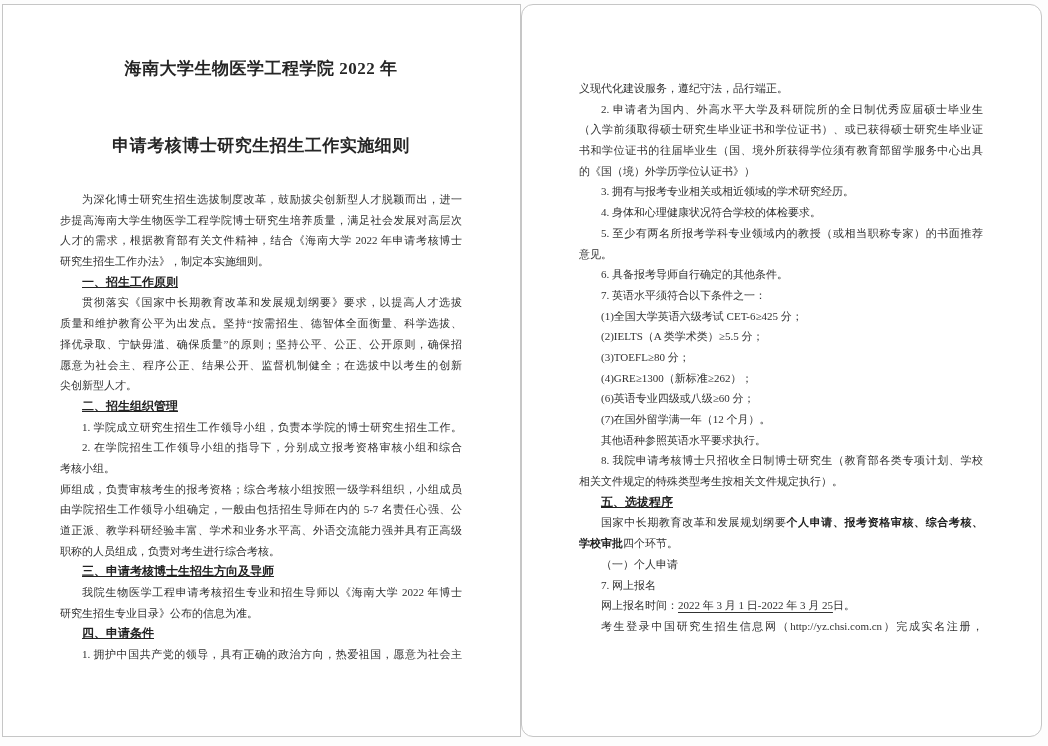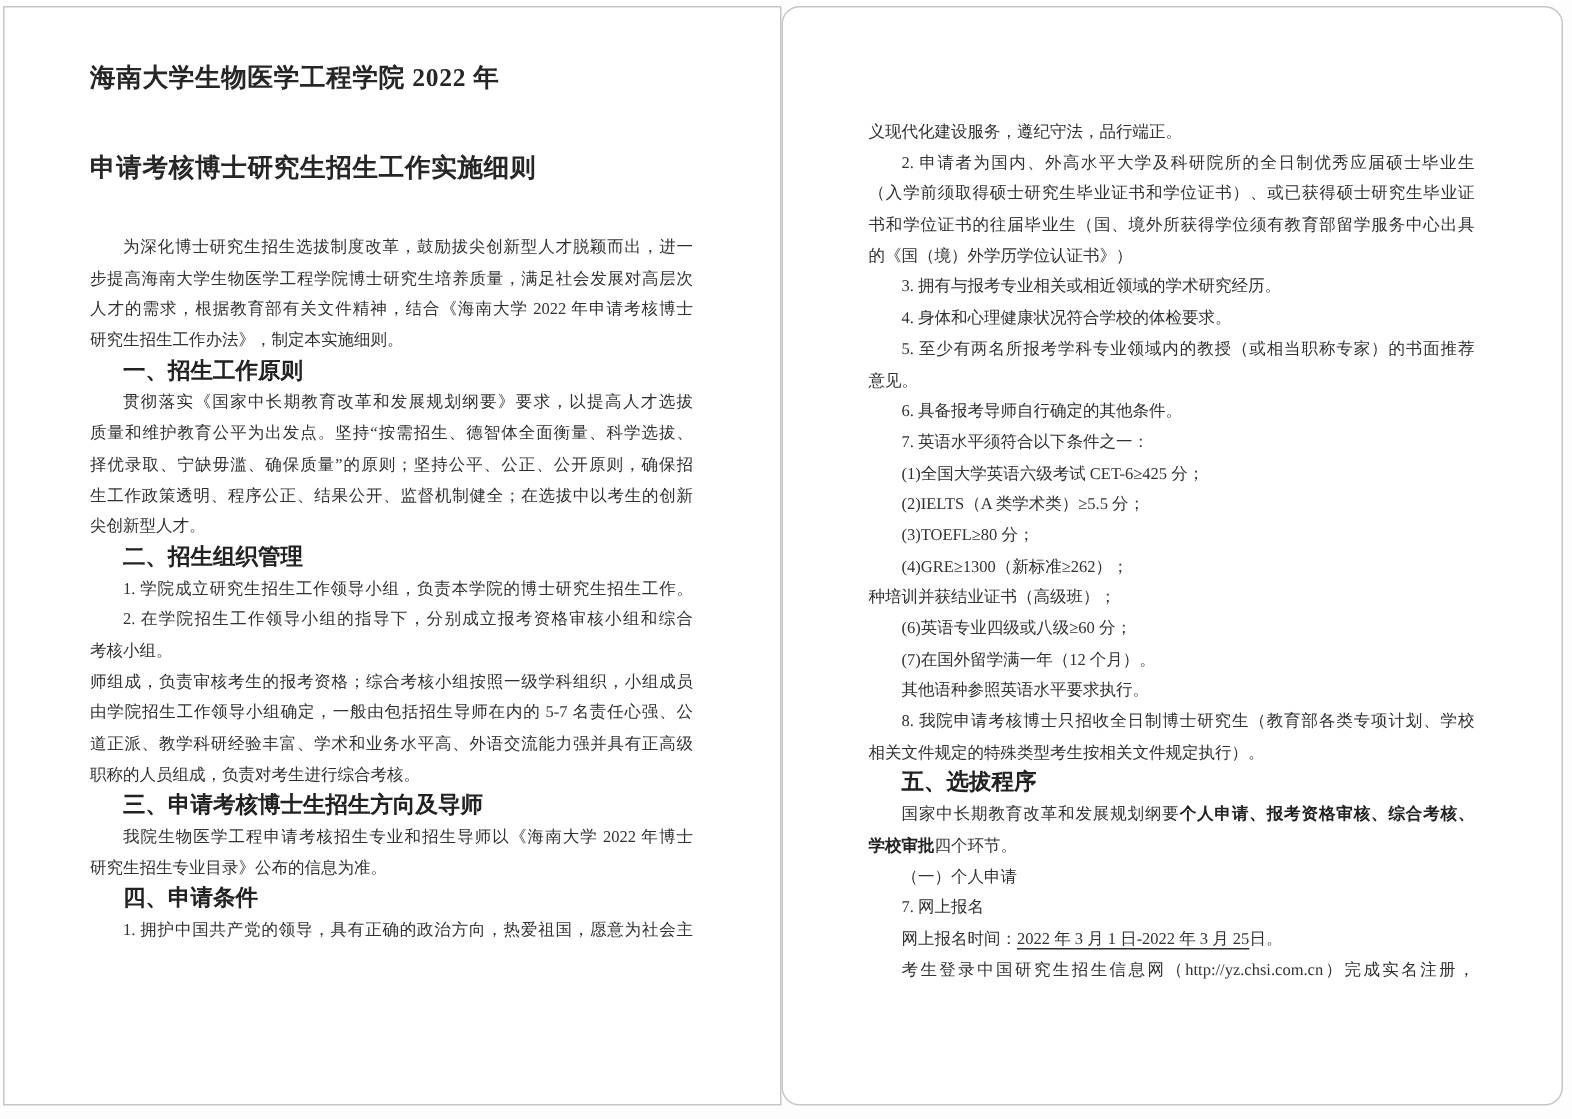--- a/index.html
+++ b/index.html
@@ -11,29 +11,29 @@
   .page {
     position:absolute; top:4px; height:733px;
     background:#ffffff;
     border:1px solid #c6c6c6;
   }
   .page-1 { left:2px;   width:519px; }
   .page-2 { left:521px; width:521px;border-radius:12px; }
 
   .page-inner { position:relative; width:100%; height:100%; padding:0 58px 0 57px; }
 
-  .doc-title { margin-top:33px; font-weight:bold; font-size:17px;
+  .doc-title { margin-top:50px; text-align:center; font-weight:bold; font-size:17px;
                line-height:27px; color:#262626; letter-spacing:0.5px; white-space:nowrap; }
 
   .body-block-1 { margin-top:30px; }
   .body-block-2 { margin-top:73px; }
 
   .ln { font-size:11px; line-height:20.7px; height:20.7px; white-space:nowrap; color:#313131; }
   .ind { padding-left:22px; }
-  .hd { font-weight:bold; font-size:15px; color:#222; }
+  .hd { font-weight:bold; font-size:12px; color:#222;text-decoration:underline; }
   .f { text-align:justify; text-align-last:justify; }
   .b { font-weight:bold; color:#222; }
   .u { text-decoration:underline; text-underline-offset:3px; }
 </style>
 </head>
 <body>
 
 <div class="canvas">
 
   <div class="page page-1">
@@ -43,21 +43,21 @@
 
       <div class="body-block-1">
         <div class="ln ind f">为深化博士研究生招生选拔制度改革，鼓励拔尖创新型人才脱颖而出，进一</div>
         <div class="ln f">步提高海南大学生物医学工程学院博士研究生培养质量，满足社会发展对高层次</div>
         <div class="ln f">人才的需求，根据教育部有关文件精神，结合《海南大学 2022 年申请考核博士</div>
         <div class="ln">研究生招生工作办法》，制定本实施细则。</div>
         <div class="ln ind hd">一、招生工作原则</div>
         <div class="ln ind f">贯彻落实《国家中长期教育改革和发展规划纲要》要求，以提高人才选拔</div>
         <div class="ln f">质量和维护教育公平为出发点。坚持“按需招生、德智体全面衡量、科学选拔、</div>
         <div class="ln f">择优录取、宁缺毋滥、确保质量”的原则；坚持公平、公正、公开原则，确保招</div>
-        <div class="ln f">生工作政策透明、程序公正、结果公开、监督机制健全；在选拔中以考生的创新</div>
+        <div class="ln f">愿意为社会主、程序公正、结果公开、监督机制健全；在选拔中以考生的创新</div>
         <div class="ln">尖创新型人才。</div>
         <div class="ln ind hd">二、招生组织管理</div>
         <div class="ln ind f">1. 学院成立研究生招生工作领导小组，负责本学院的博士研究生招生工作。</div>
         <div class="ln ind f">2. 在学院招生工作领导小组的指导下，分别成立报考资格审核小组和综合</div>
         <div class="ln">考核小组。</div>
         <div class="ln f">师组成，负责审核考生的报考资格；综合考核小组按照一级学科组织，小组成员</div>
         <div class="ln f">由学院招生工作领导小组确定，一般由包括招生导师在内的 5-7 名责任心强、公</div>
         <div class="ln f">道正派、教学科研经验丰富、学术和业务水平高、外语交流能力强并具有正高级</div>
         <div class="ln">职称的人员组成，负责对考生进行综合考核。</div>
         <div class="ln ind hd">三、申请考核博士生招生方向及导师</div>
@@ -82,21 +82,20 @@
         <div class="ln ind">3. 拥有与报考专业相关或相近领域的学术研究经历。</div>
         <div class="ln ind">4. 身体和心理健康状况符合学校的体检要求。</div>
         <div class="ln ind f">5. 至少有两名所报考学科专业领域内的教授（或相当职称专家）的书面推荐</div>
         <div class="ln">意见。</div>
         <div class="ln ind">6. 具备报考导师自行确定的其他条件。</div>
         <div class="ln ind">7. 英语水平须符合以下条件之一：</div>
         <div class="ln ind">(1)全国大学英语六级考试 CET-6≥425 分；</div>
         <div class="ln ind">(2)IELTS（A 类学术类）≥5.5 分；</div>
         <div class="ln ind">(3)TOEFL≥80 分；</div>
         <div class="ln ind">(4)GRE≥1300（新标准≥262）；</div>
-        <div class="ln">种培训并获结业证书（高级班）；</div>
         <div class="ln ind">(6)英语专业四级或八级≥60 分；</div>
         <div class="ln ind">(7)在国外留学满一年（12 个月）。</div>
         <div class="ln ind">其他语种参照英语水平要求执行。</div>
         <div class="ln ind f">8. 我院申请考核博士只招收全日制博士研究生（教育部各类专项计划、学校</div>
         <div class="ln">相关文件规定的特殊类型考生按相关文件规定执行）。</div>
         <div class="ln ind hd">五、选拔程序</div>
         <div class="ln ind f"><span>国家中长期教育改革和发展规划纲要</span><span class="b">个人申请、报考资格审核、综合考核、</span></div>
         <div class="ln"><span class="b">学校审批</span><span>四个环节。</span></div>
         <div class="ln ind">（一）个人申请</div>
         <div class="ln ind">7. 网上报名</div>

